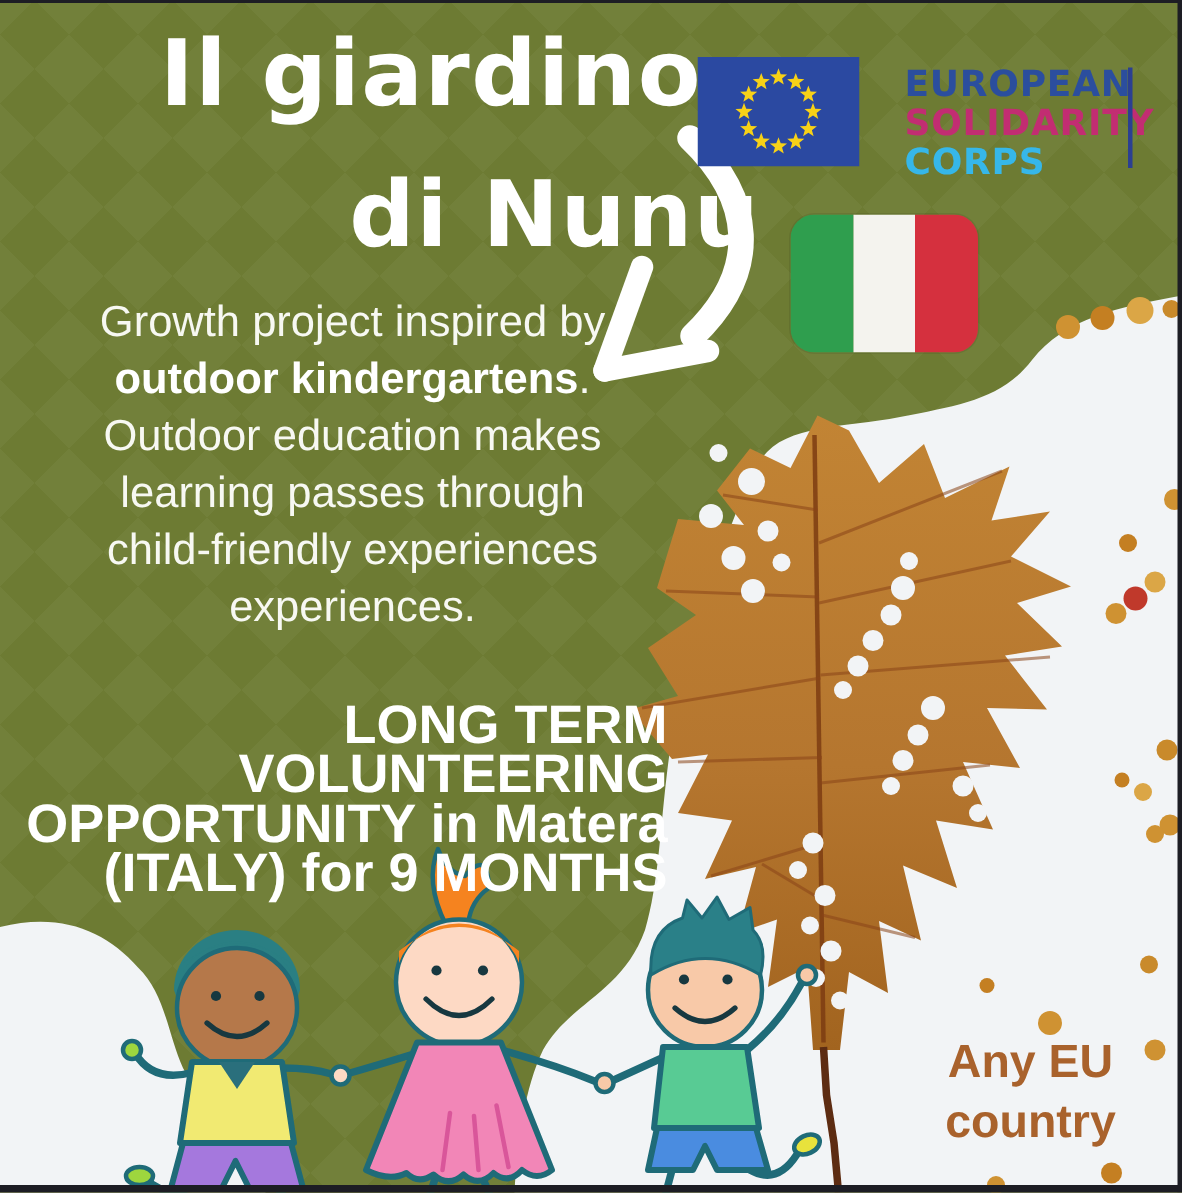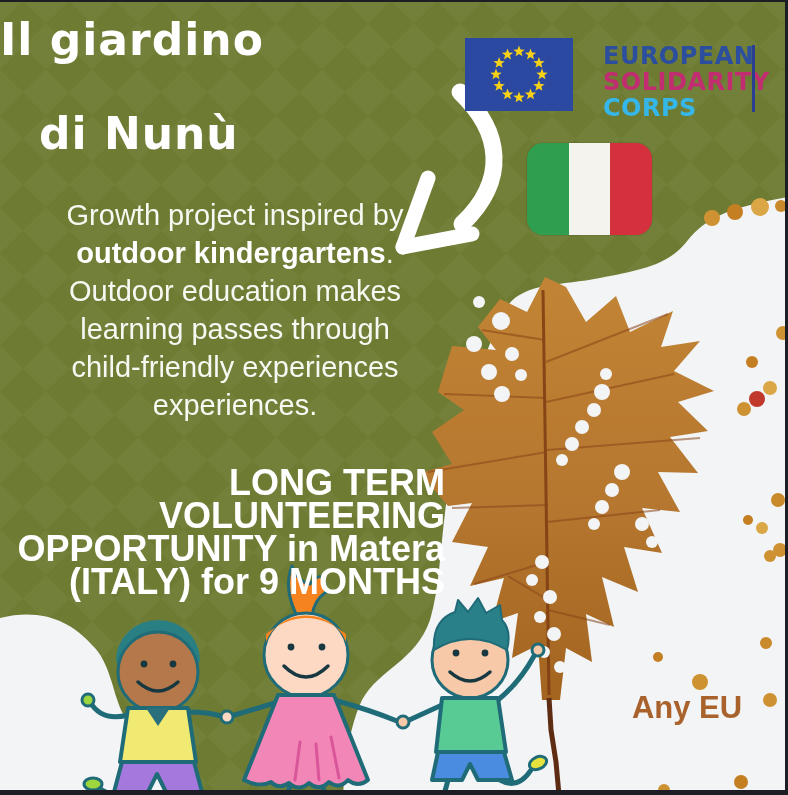--- a/index.html
+++ b/index.html
@@ -11,23 +11,23 @@
     background-color:#6d7b33;
     background-image:
       linear-gradient(45deg, rgba(255,255,255,.035) 25%, transparent 25%, transparent 75%, rgba(255,255,255,.035) 75%),
       linear-gradient(-45deg, rgba(255,255,255,.035) 25%, transparent 25%, transparent 75%, rgba(255,255,255,.035) 75%);
     background-size:46px 46px;
   }
   .art{position:absolute;left:0;top:0;width:788px;height:795px;}
 
   .title-line{
     position:absolute;left:0;width:468px;
-    text-align:left;color:#ffffff;
+    text-align:right;color:#ffffff;
     font-family:"DejaVu Sans","Liberation Sans",sans-serif;
-    font-weight:bold;font-size:44px;letter-spacing:1px;
+    font-weight:bold;font-size:61px;letter-spacing:1px;
   }
   #title1{top:14px;}
   #title2{top:108px;margin-left:39px;}
 
   .intro{
     position:absolute;left:12px;top:196px;width:446px;
     text-align:center;color:#f7f8f2;
     font-size:29px;line-height:38px;font-weight:normal;
   }
   .intro b{font-weight:bold;color:#ffffff;}
@@ -277,18 +277,19 @@
   <div class="volunteer">
     <div>LONG TERM</div>
     <div>VOLUNTEERING</div>
     <div>OPPORTUNITY in Matera</div>
     <div>(ITALY) for 9 MONTHS</div>
   </div>
 
 
   <div id="country-badge" class="badge">
     <div>Any EU</div>
+    <div>country</div>
   </div>
 
   <div id="edge-top" class="edge"></div>
   <div id="edge-bottom" class="edge"></div>
   <div id="edge-right" class="edge"></div>
 </div>
 
 </body></html>

